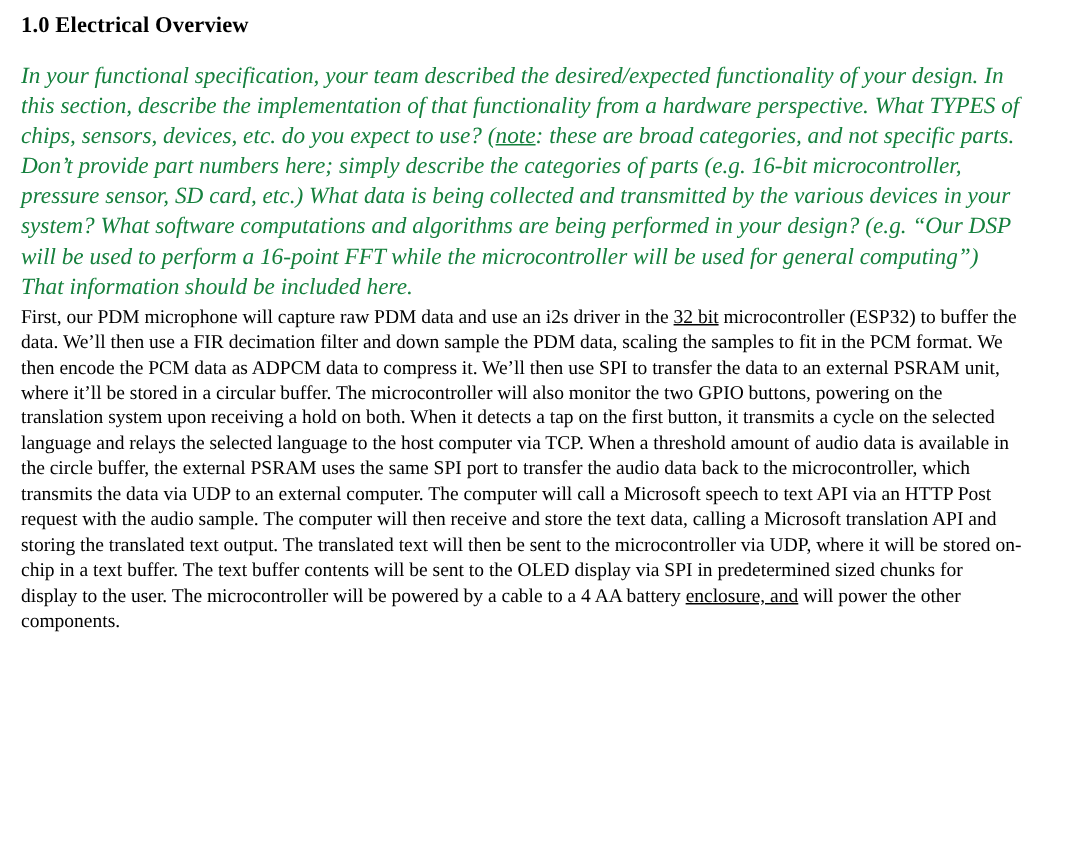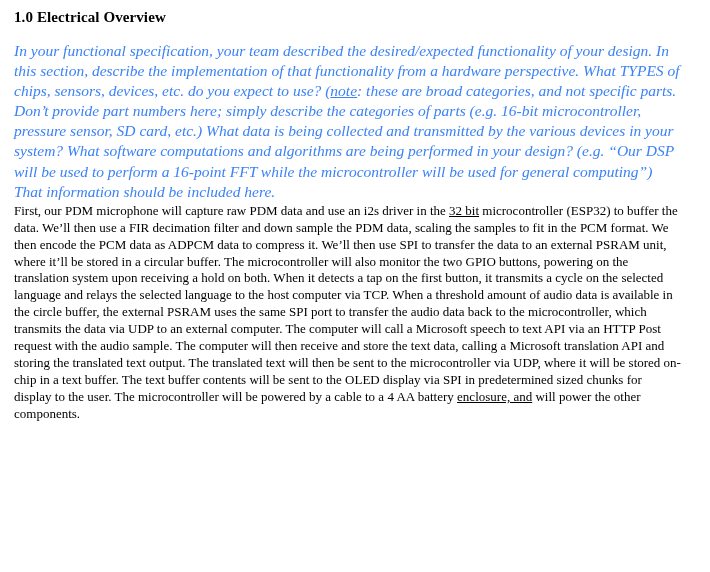--- a/index.html
+++ b/index.html
@@ -22,21 +22,21 @@
     position: relative;
   }
   .heading {
     font-size: 15px;
     font-weight: bold;
     line-height: 1.25;
     margin: 0 0 14px 0;
     letter-spacing: 0.1px;
   }
   .instructions {
-    color: #3b82f6;
+    color: #15803d;
     font-style: italic;
     font-size: 15.5px;
     line-height: 1.30;
     margin: 0 0 1px 0;
     text-align: left;
   }
   .underline {
     text-decoration: underline;
   }
   .body-text {

